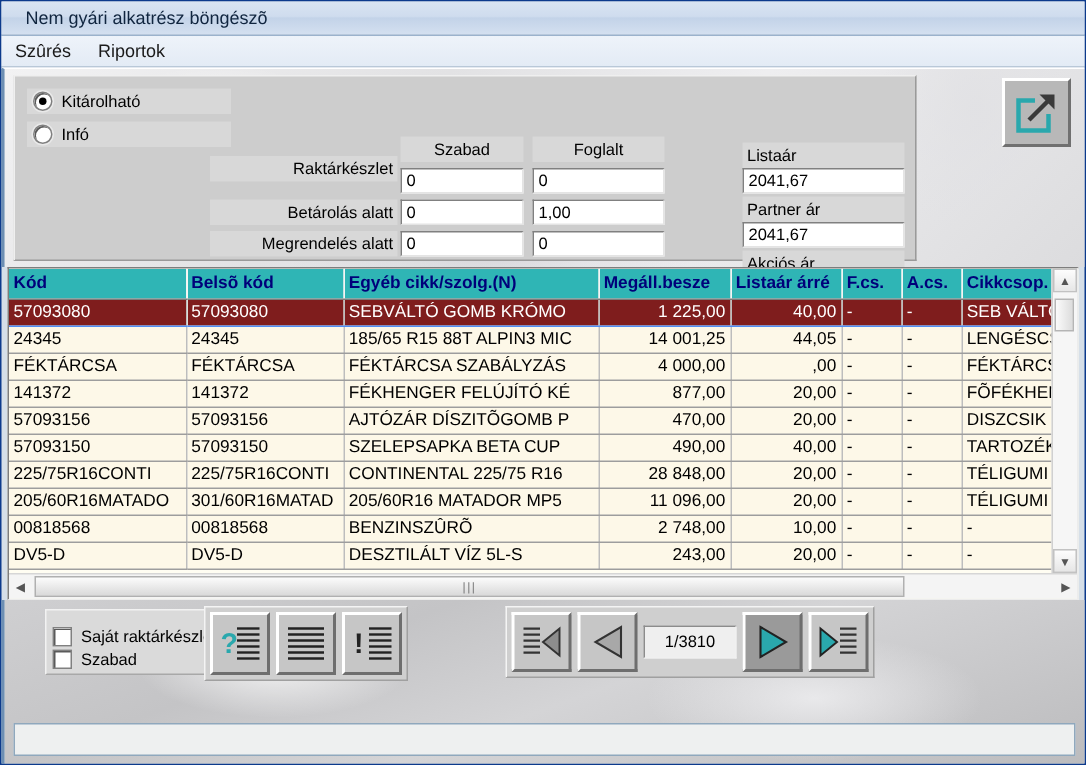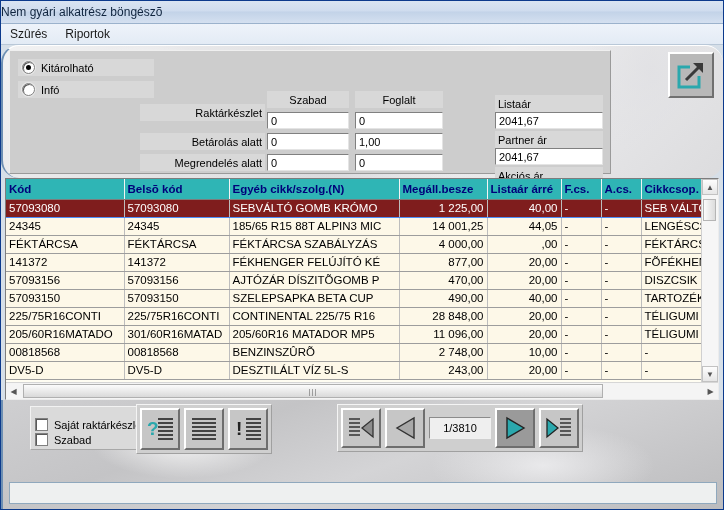--- a/index.html
+++ b/index.html
@@ -21,21 +21,21 @@
     display: flex;
     flex-direction: column;
   }
   
   .titlebar {
     height: 22px;
     background: linear-gradient(to bottom, #d9e4f2 0%, #cfdcee 45%, #c3d3e8 50%, #d4e0f0 100%);
     border-bottom: 1px solid #9bb2cc;
     display: flex;
     align-items: center;
-    padding-left: 0;
+    padding-left: 16px;
     font-size: 12px;
     color: #10253f;
     flex: 0 0 auto;
   }
   
   .menubar {
     height: 20px;
     background: linear-gradient(to bottom, #eef3fa 0%, #e3ebf5 100%);
     border-bottom: 1px solid #b9c8d8;
     display: flex;
@@ -52,21 +52,20 @@
     height: 132px;
     flex: 0 0 auto;
     background:
       radial-gradient(ellipse 120px 60px at 20% 30%, rgba(255,255,255,0.95), rgba(255,255,255,0) 70%),
       radial-gradient(ellipse 150px 70px at 70% 75%, rgba(235,235,235,0.9), rgba(255,255,255,0) 70%),
       radial-gradient(ellipse 90px 120px at 90% 20%, rgba(225,225,228,0.85), rgba(255,255,255,0) 72%),
       radial-gradient(ellipse 180px 40px at 45% 95%, rgba(200,200,205,0.5), rgba(255,255,255,0) 75%),
       linear-gradient(135deg, #f2f2f3 0%, #e2e2e4 35%, #eeeef0 60%, #dcdcde 100%);
     border-left: 2px solid #6d8fb3;
     border-top: 1px solid #ffffff;
-    border-radius: 18px;
   }
   
   .ctrlpanel {
     position: absolute;
     left: 6px; top: 4px;
     width: 600px; height: 122px;
     background: #cdcdcd;
     border: 1px solid #9a9a9a;
     border-top-color: #efefef;
     border-left-color: #efefef;

